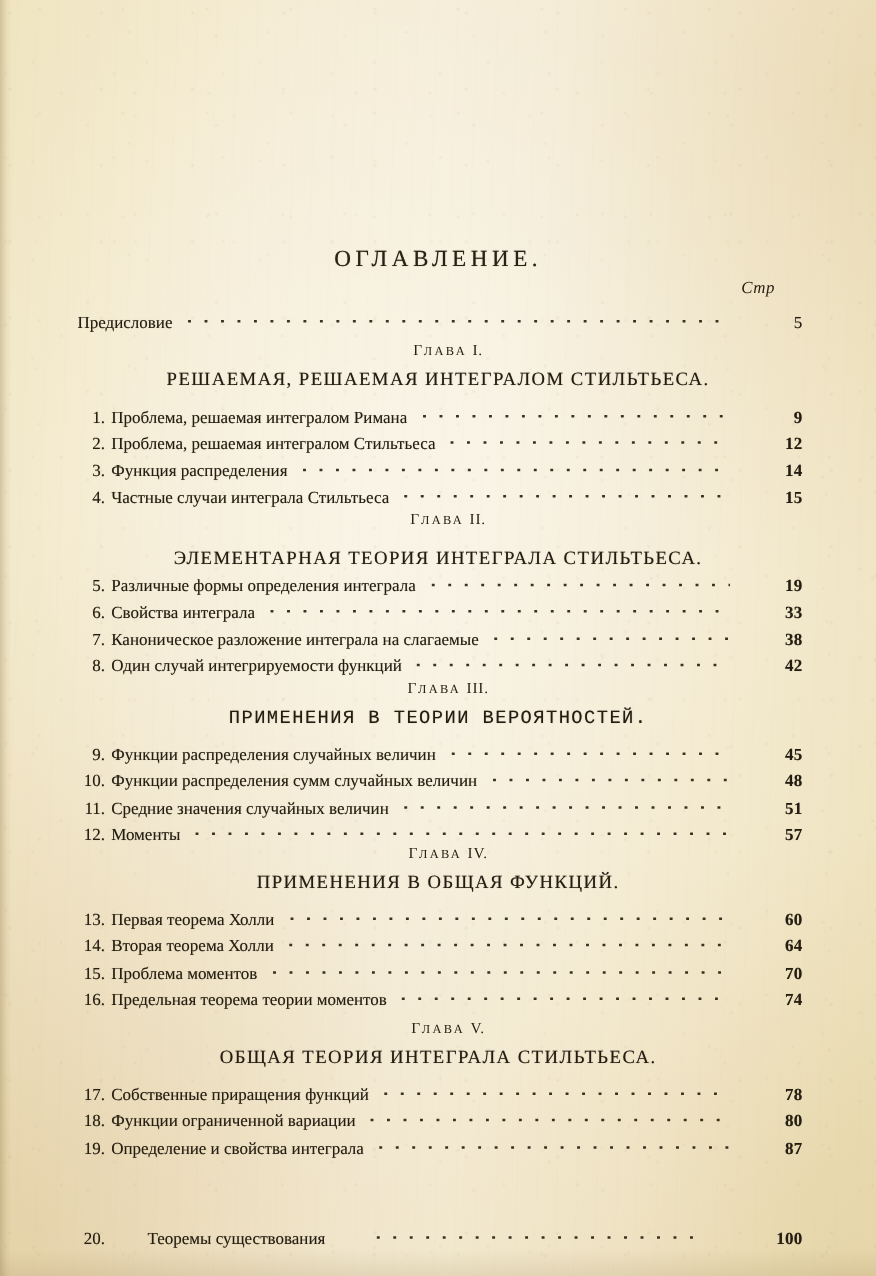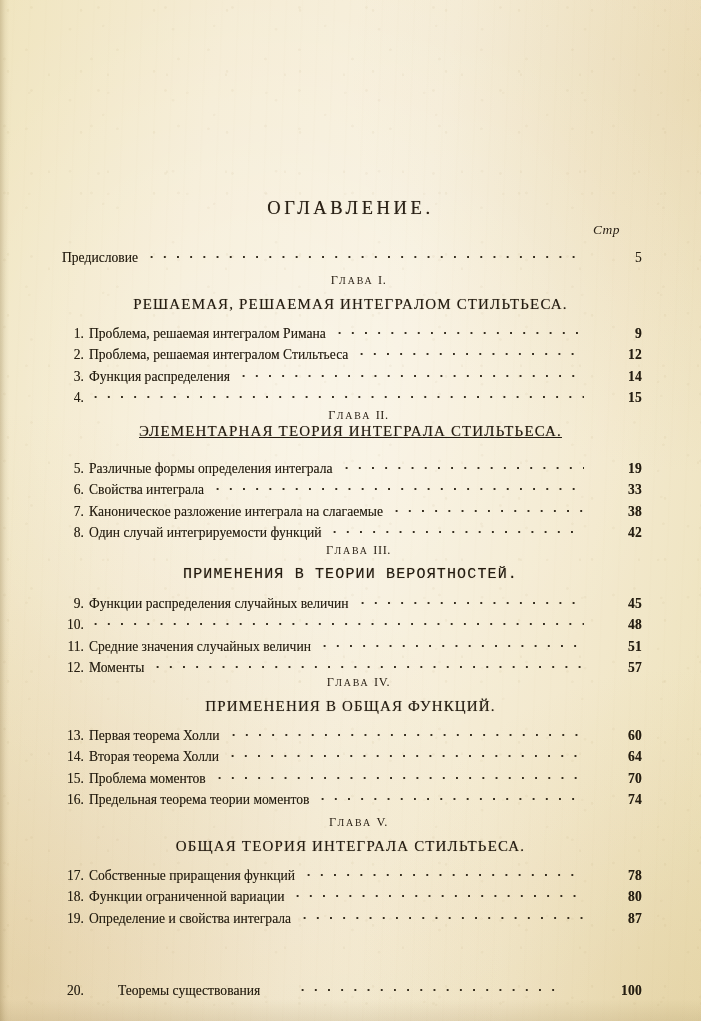--- a/index.html
+++ b/index.html
@@ -212,25 +212,26 @@
           <span class="pageno">12</span>
         </div>
         <div class="entry" style="top: 367px;">
           <span class="num">3.</span>
           <span class="title">Функция распределения</span>
           <span class="leader"></span>
           <span class="pageno">14</span>
         </div>
         <div class="entry" style="top: 388.5px;">
           <span class="num">4.</span>
+          <span class="title">Частные случаи интеграла Стильтьеса</span>
           <span class="leader"></span>
           <span class="pageno">15</span>
         </div>
         <div class="chapter-label" style="top: 408px;"><span class="cap">Г</span><span class="sc">ЛАВА</span> <span class="rom">II.</span></div>
-        <div class="chapter-heading" style="top: 423px; text-decoration: underline;">ЭЛЕМЕНТАРНАЯ ТЕОРИЯ ИНТЕГРАЛА СТИЛЬТЬЕСА.</div>
+        <div class="chapter-heading" style="top: 439px;">ЭЛЕМЕНТАРНАЯ ТЕОРИЯ ИНТЕГРАЛА СТИЛЬТЬЕСА.</div>
         <div class="entry" style="top: 459px;">
           <span class="num">5.</span>
           <span class="title">Различные формы определения интеграла</span>
           <span class="leader"></span>
           <span class="pageno">19</span>
         </div>
         <div class="entry" style="top: 480.5px;">
           <span class="num">6.</span>
           <span class="title">Свойства интеграла</span>
           <span class="leader"></span>
@@ -251,20 +252,21 @@
         <div class="chapter-label" style="top: 543px;"><span class="cap">Г</span><span class="sc">ЛАВА</span> <span class="rom">III.</span></div>
         <div class="chapter-heading" style="top: 566px; font-family: Liberation Mono, monospace;">ПРИМЕНЕНИЯ В ТЕОРИИ ВЕРОЯТНОСТЕЙ.</div>
         <div class="entry" style="top: 594px;">
           <span class="num">9.</span>
           <span class="title">Функции распределения случайных величин</span>
           <span class="leader"></span>
           <span class="pageno">45</span>
         </div>
         <div class="entry" style="top: 615.5px;">
           <span class="num">10.</span>
+          <span class="title">Функции распределения сумм случайных величин</span>
           <span class="leader"></span>
           <span class="pageno">48</span>
         </div>
         <div class="entry" style="top: 637px;">
           <span class="num">11.</span>
           <span class="title">Средние значения случайных величин</span>
           <span class="leader"></span>
           <span class="pageno">51</span>
         </div>
         <div class="entry" style="top: 658.5px;">

